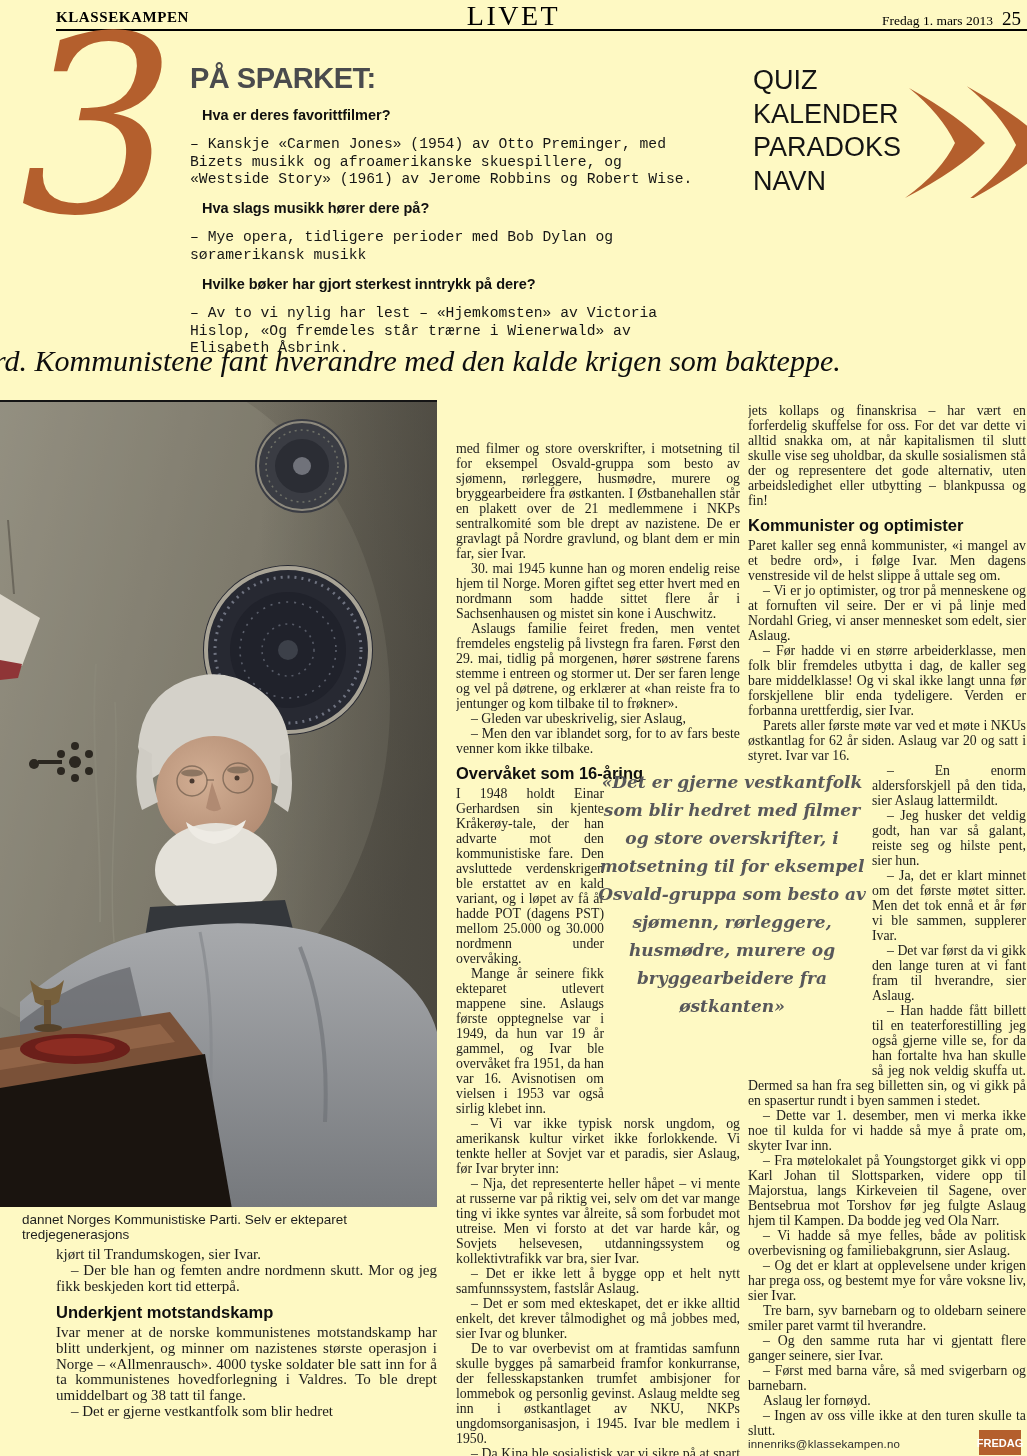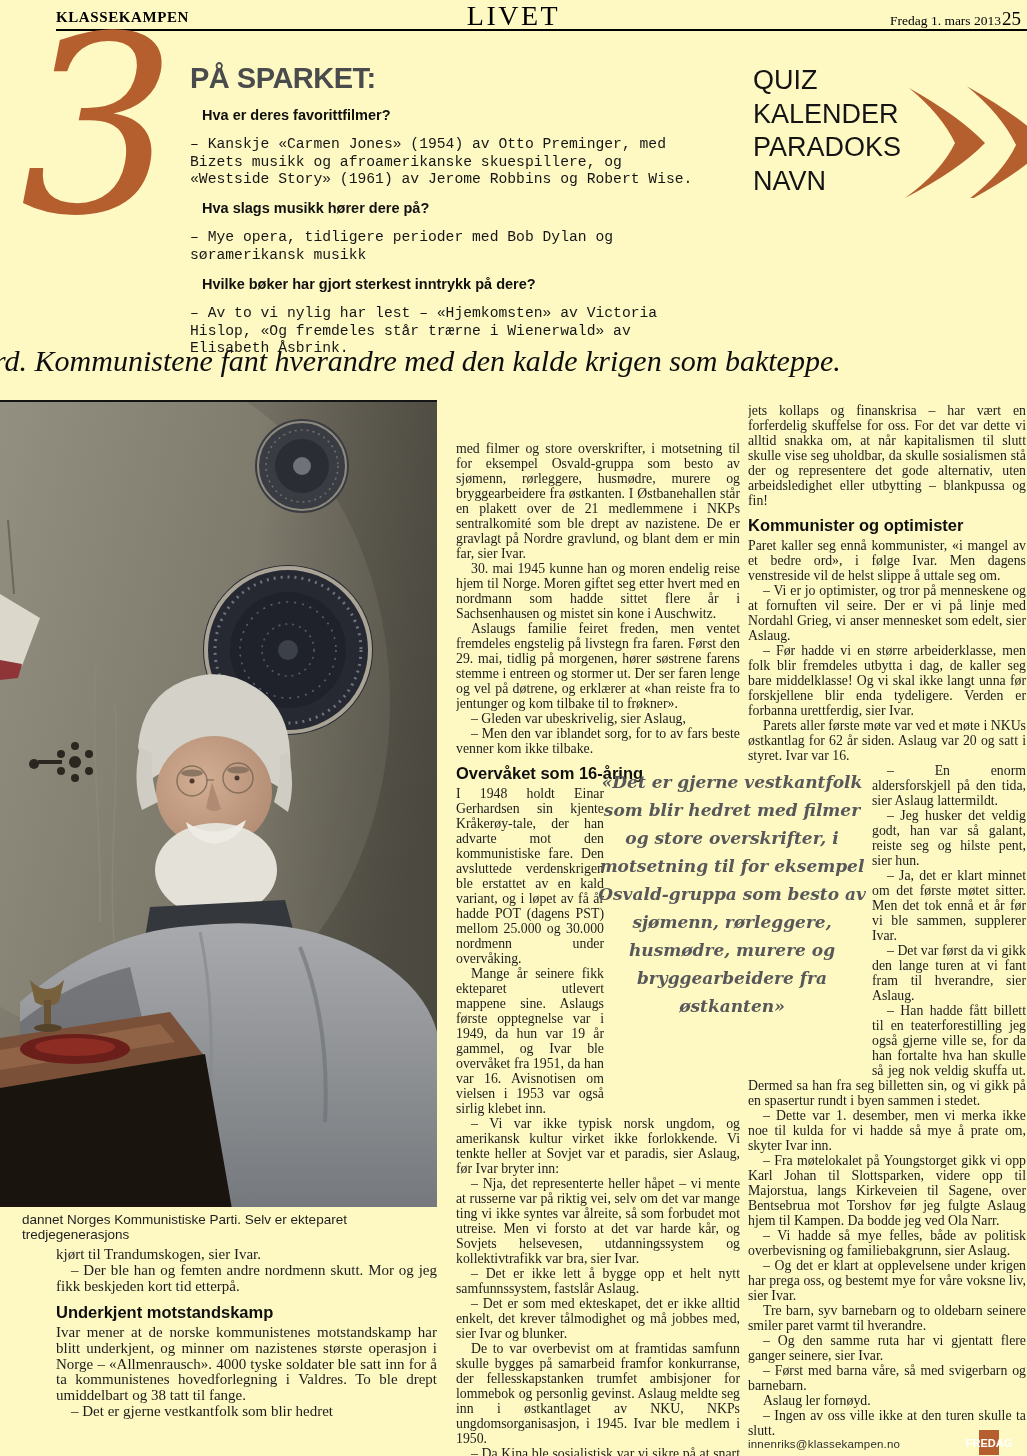--- a/index.html
+++ b/index.html
@@ -6,21 +6,21 @@
   html,body{margin:0;padding:0;background:#fff;}
   .page{position:relative;width:1027px;height:1456px;background:#fef9c3;overflow:hidden;
         font-family:"Liberation Serif",serif;color:#1c1c1c;}
 
   
   .brand{position:absolute;left:56px;top:9px;font-family:"Liberation Serif",serif;
          font-weight:bold;font-size:15px;letter-spacing:.6px;color:#000;}
   .section-title{position:absolute;left:0;right:0;top:0;text-align:center;
          font-size:28px;letter-spacing:2.5px;color:#000;}
   .dateline{position:absolute;right:6px;top:8px;font-size:13.5px;color:#000;
-         display:flex;align-items:baseline;gap:1px;}
+         display:flex;align-items:baseline;gap:9px;}
   .page-number{font-size:19px;}
   .header-rule{position:absolute;left:56px;right:0;top:29px;height:2px;background:#000;}
 
   
   .feature-number{position:absolute;left:20px;top:14px;font-family:"DejaVu Serif",serif;
          font-style:italic;font-size:246px;line-height:.92;color:var(--accent);}
   .quiz-box{position:absolute;left:190px;top:62px;width:516px;}
   .quiz-title{font-family:"Liberation Sans",sans-serif;font-weight:bold;font-size:29px;
          color:#4a4b4d;margin:0 0 6px;letter-spacing:-.5px;}
   .qa-q{font-family:"Liberation Sans",sans-serif;font-weight:bold;font-size:14.5px;
@@ -56,21 +56,21 @@
   .spacer-left{float:left;width:124px;height:310px;}
 
   
   .pull-quote{position:absolute;left:592px;top:768px;width:280px;margin:0;
          font-family:"DejaVu Serif",serif;font-style:italic;font-weight:bold;
          font-size:17px;line-height:28px;color:#58585a;text-align:center;}
 
   
   .footer-email{position:absolute;left:748px;top:1438px;font-family:"Liberation Sans",sans-serif;
          font-size:11.5px;letter-spacing:.2px;color:#2d2d2d;}
-  .fredag-badge{position:absolute;left:979px;top:1430px;width:20px;height:25px;
+  .fredag-badge{position:absolute;left:979px;top:1430px;width:42px;height:25px;
          background:var(--accent);color:#fff;font-family:"Liberation Sans",sans-serif;
          font-weight:bold;font-size:11px;display:flex;align-items:center;justify-content:center;}
 </style>
 </head>
 <body>
 
 <div class="page">
 
   <div class="brand">KLASSEKAMPEN</div>
   <div class="section-title">LIVET</div>

